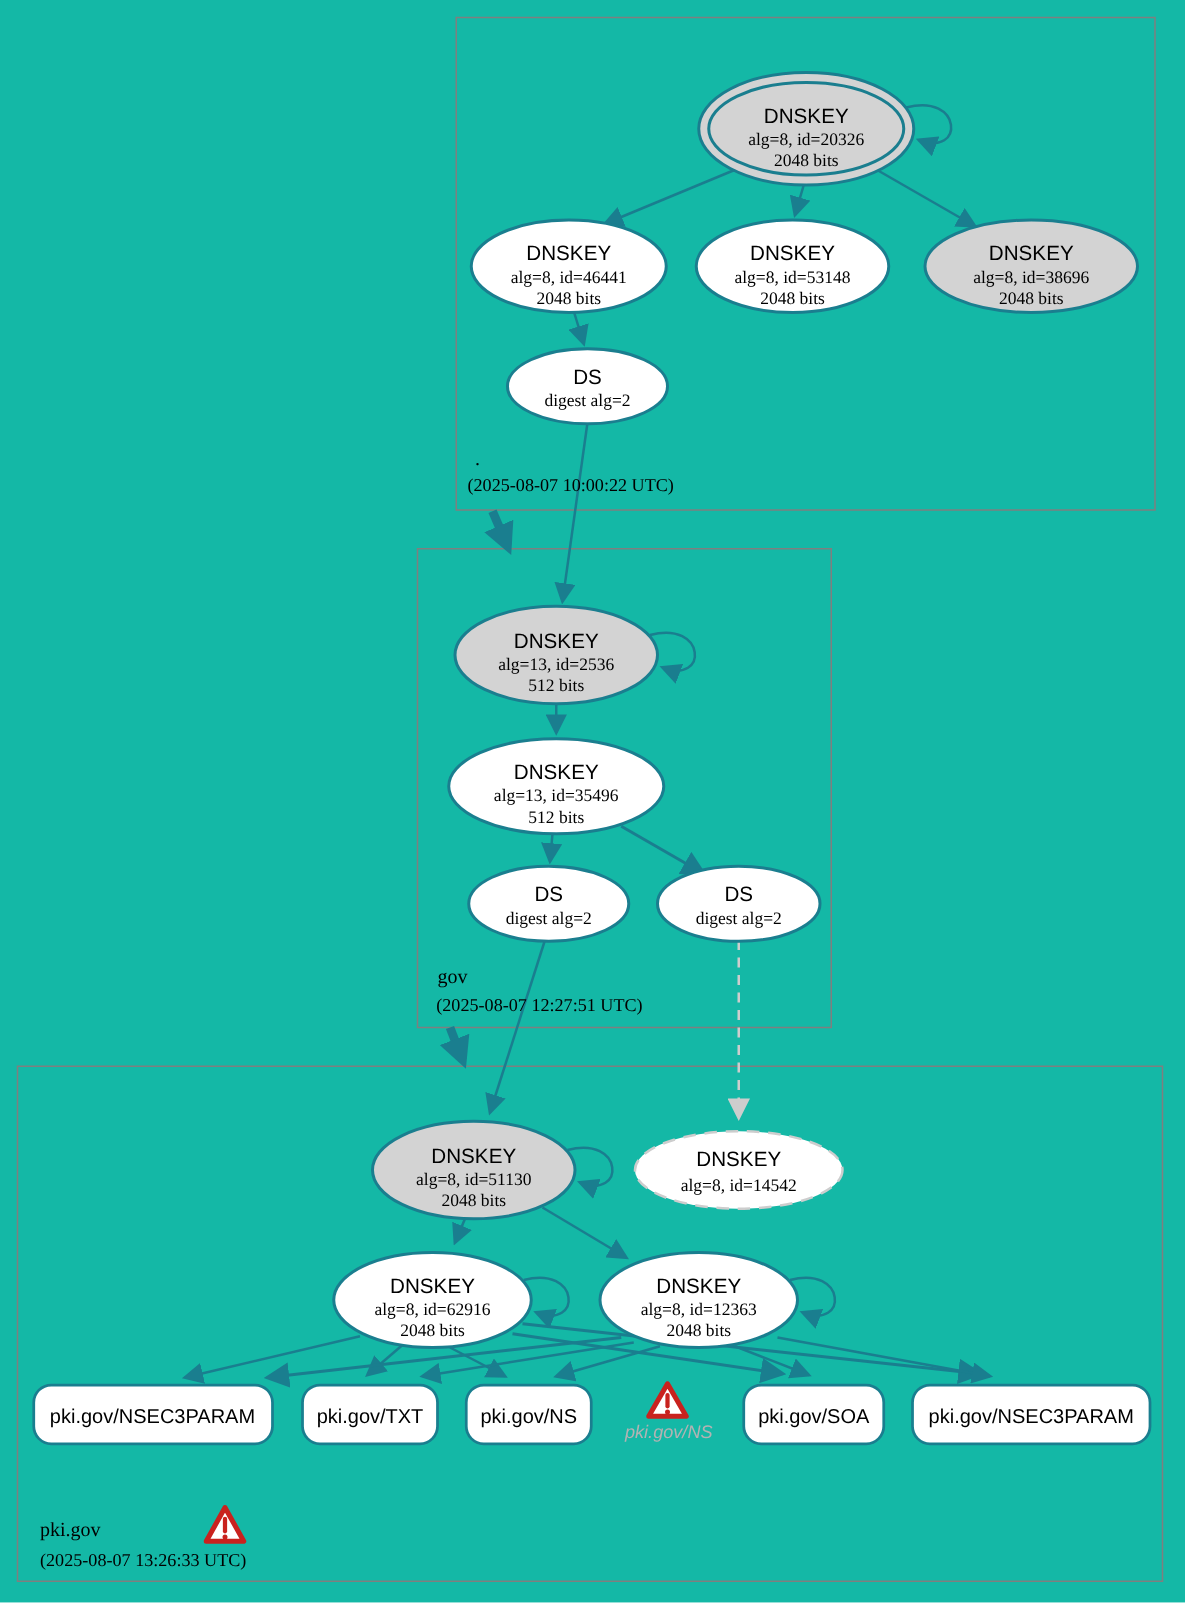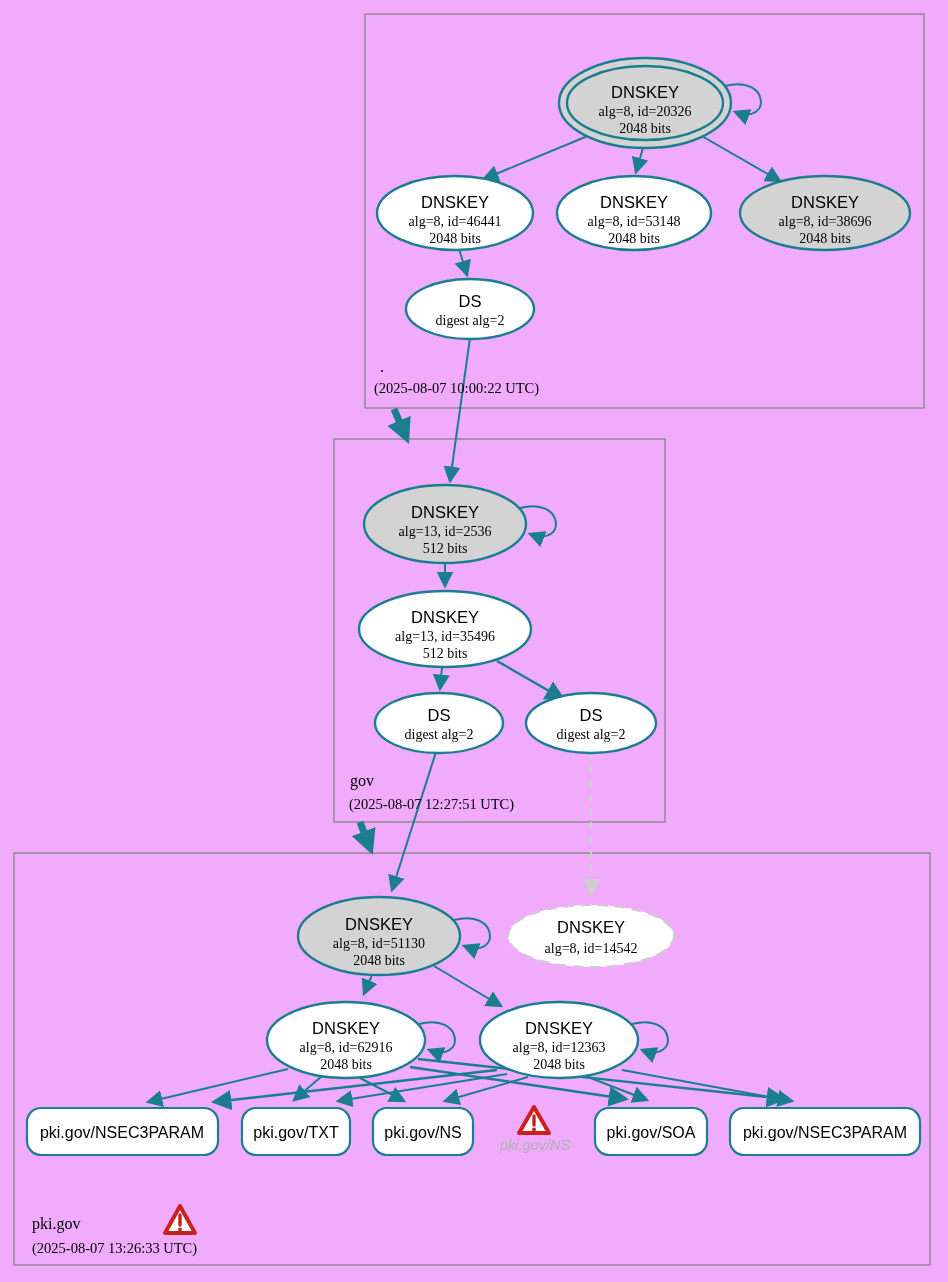--- a/index.html
+++ b/index.html
@@ -1,16 +1,16 @@
 <!DOCTYPE html>
 <html style="--edge: #1a7e8f; --ksk-fill: #d3d3d3; --insecure: #cdcdcd; --warning: #c9221e; --box-border: #7f7f7f; --warn-text: #b3b3b3;"><head>
 <meta charset="utf-8">
 <style>
   html,body { margin:0; padding:0; background:#ffffff; }
-  #stage { position:relative; width:948px; height:1282px; background:#f0abfc; }
+  #stage { position:relative; width:948px; height:1282px; background:#14b8a6; }
   svg { display:block; }
 
   .zone-box   { fill:none; stroke:var(--box-border); stroke-width:1.2; }
   .edge       { fill:none; stroke:var(--edge); stroke-width:2; }
   .edge-med   { fill:none; stroke:var(--edge); stroke-width:2.4; }
   .edge-thick { fill:none; stroke:var(--edge); stroke-width:7; }
   .edge-insecure { fill:none; stroke:var(--insecure); stroke-width:2; stroke-dasharray:8 6; }
 
   .node-ellipse { fill:#ffffff; stroke:var(--edge); stroke-width:2.4; }
   .node-ellipse.gray { fill:var(--ksk-fill); }

